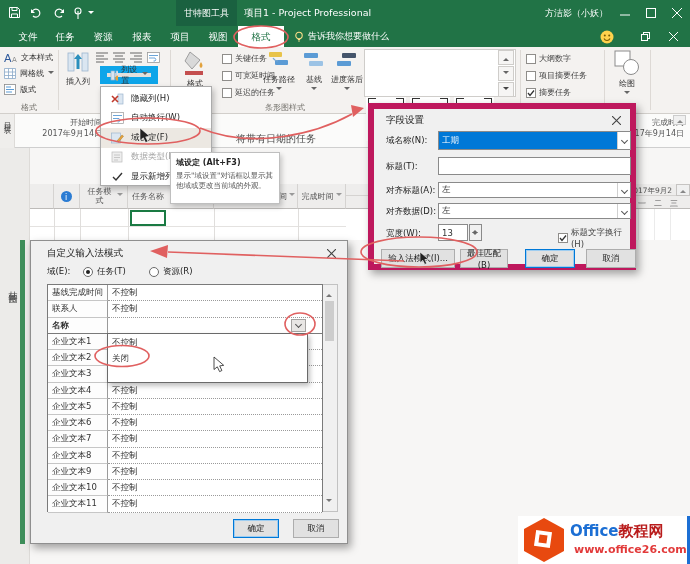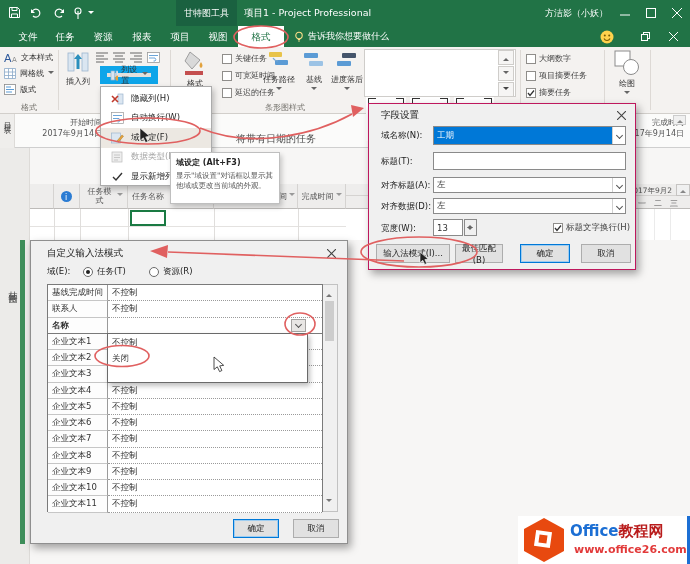--- a/index.html
+++ b/index.html
@@ -430,21 +430,21 @@
       </span>
     <span>显示新增列(D)</span>
   </div>
 </div>
 
 <div class="abs tip">
   <b>域设定 (Alt+F3)</b>
   <p>显示"域设置"对话框以显示其他域或更改当前域的外观。</p>
 </div>
 
-<div class="abs dlg" style="left:368px;top:103px;width:268px;height:167px;border:1px solid #be185d;z-index:20">
+<div class="abs dlg" style="left:368px;top:103px;width:268px;height:167px;border:6px solid #be185d;z-index:20">
   <div class="dlg-title" style="left:12px;top:5px">字段设置</div>
   <div class="xbtn" style="right:6px;top:4px">
       <svg width="9" height="9">
         <path d="M0 0 L9 9 M9 0 L0 9" stroke="#444" stroke-width="1.1"></path>
       </svg>
     </div>
 
   <div class="flab" style="left:12px;top:26px">域名称(N):</div>
   <div class="combo" style="left:64px;top:22px;width:193px;height:19px">
     <span class="cv" style="background:#0078d7;color:#fff;align-self:stretch;line-height:17px">工期</span>

